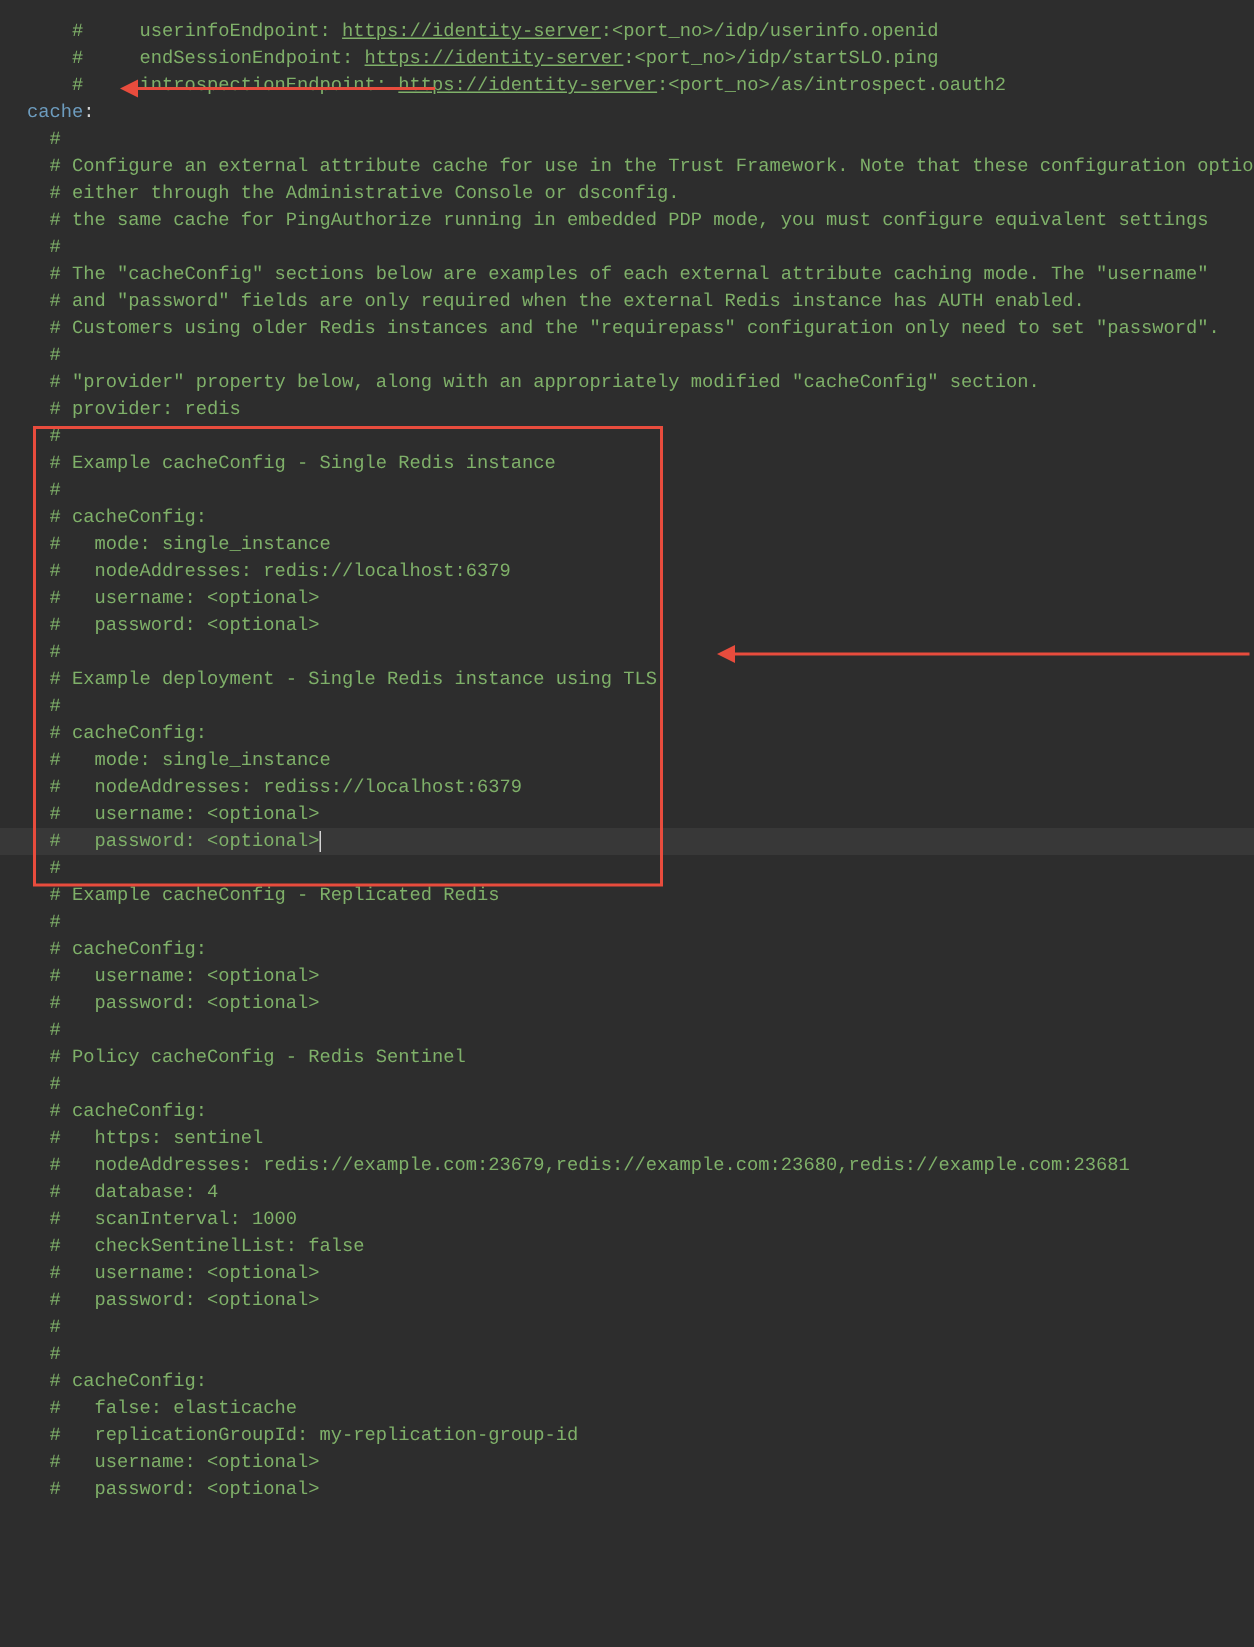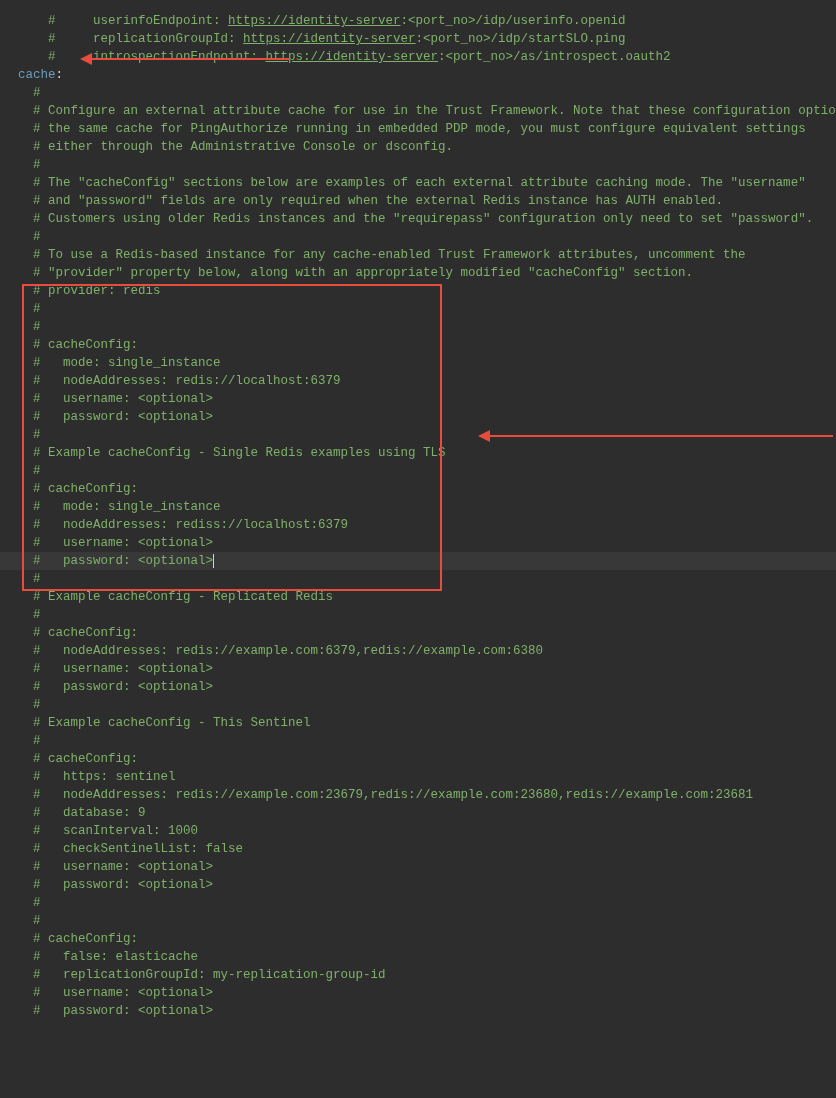--- a/index.html
+++ b/index.html
@@ -61,64 +61,63 @@
       border-top: 6px solid transparent;
       border-bottom: 6px solid transparent;
       border-right: 12px solid #e84c3d;
     }
   </style>
 </head>
 <body>
 
 <div class="editor" id="editor">
     <div class="line"><span class="comment">    #     userinfoEndpoint: </span><span class="comment underline">https://identity-server</span><span class="comment">:&lt;port_no&gt;/idp/userinfo.openid</span></div>
-    <div class="line"><span class="comment">    #     replicationGroupId: </span><span class="comment underline">https://identity-server</span><span class="comment">:&lt;port_no&gt;/idp/startSLO.ping</span></div>
+    <div class="line"><span class="comment">    #     endSessionEndpoint: </span><span class="comment underline">https://identity-server</span><span class="comment">:&lt;port_no&gt;/idp/startSLO.ping</span></div>
     <div class="line"><span class="comment">    #     introspectionEndpoint: </span><span class="comment underline">https://identity-server</span><span class="comment">:&lt;port_no&gt;/as/introspect.oauth2</span></div>
     <div class="line"><span class="key">cache</span><span class="colon">:</span></div>
     <div class="line"><span class="comment">  #</span></div>
     <div class="line"><span class="comment">  # Configure an external attribute cache for use in the Trust Framework. Note that these configuration options</span></div>
+    <div class="line"><span class="comment">  # either through the Administrative Console or dsconfig.</span></div>
     <div class="line"><span class="comment">  # the same cache for PingAuthorize running in embedded PDP mode, you must configure equivalent settings</span></div>
-    <div class="line"><span class="comment">  # either through the Administrative Console or dsconfig.</span></div>
     <div class="line"><span class="comment">  #</span></div>
     <div class="line"><span class="comment">  # The "cacheConfig" sections below are examples of each external attribute caching mode. The "username"</span></div>
     <div class="line"><span class="comment">  # and "password" fields are only required when the external Redis instance has AUTH enabled.</span></div>
     <div class="line"><span class="comment">  # Customers using older Redis instances and the "requirepass" configuration only need to set "password".</span></div>
     <div class="line"><span class="comment">  #</span></div>
-    <div class="line"><span class="comment">  # To use a Redis-based instance for any cache-enabled Trust Framework attributes, uncomment the</span></div>
     <div class="line"><span class="comment">  # "provider" property below, along with an appropriately modified "cacheConfig" section.</span></div>
     <div class="line"><span class="comment">  # provider: redis</span></div>
     <div class="line"><span class="comment">  #</span></div>
+    <div class="line"><span class="comment">  # Example cacheConfig - Single Redis instance</span></div>
     <div class="line"><span class="comment">  #</span></div>
     <div class="line"><span class="comment">  # cacheConfig:</span></div>
     <div class="line"><span class="comment">  #   mode: single_instance</span></div>
     <div class="line"><span class="comment">  #   nodeAddresses: redis://localhost:6379</span></div>
     <div class="line"><span class="comment">  #   username: &lt;optional&gt;</span></div>
     <div class="line"><span class="comment">  #   password: &lt;optional&gt;</span></div>
     <div class="line"><span class="comment">  #</span></div>
-    <div class="line"><span class="comment">  # Example cacheConfig - Single Redis examples using TLS</span></div>
+    <div class="line"><span class="comment">  # Example deployment - Single Redis instance using TLS</span></div>
     <div class="line"><span class="comment">  #</span></div>
     <div class="line"><span class="comment">  # cacheConfig:</span></div>
     <div class="line"><span class="comment">  #   mode: single_instance</span></div>
     <div class="line"><span class="comment">  #   nodeAddresses: rediss://localhost:6379</span></div>
     <div class="line"><span class="comment">  #   username: &lt;optional&gt;</span></div>
     <div class="line cursor-line"><span class="comment">  #   password: &lt;optional&gt;</span><span class="cursor"></span></div>
     <div class="line"><span class="comment">  #</span></div>
     <div class="line"><span class="comment">  # Example cacheConfig - Replicated Redis</span></div>
     <div class="line"><span class="comment">  #</span></div>
     <div class="line"><span class="comment">  # cacheConfig:</span></div>
-    <div class="line"><span class="comment">  #   nodeAddresses: redis://example.com:6379,redis://example.com:6380</span></div>
     <div class="line"><span class="comment">  #   username: &lt;optional&gt;</span></div>
     <div class="line"><span class="comment">  #   password: &lt;optional&gt;</span></div>
     <div class="line"><span class="comment">  #</span></div>
-    <div class="line"><span class="comment">  # Example cacheConfig - This Sentinel</span></div>
+    <div class="line"><span class="comment">  # Policy cacheConfig - Redis Sentinel</span></div>
     <div class="line"><span class="comment">  #</span></div>
     <div class="line"><span class="comment">  # cacheConfig:</span></div>
     <div class="line"><span class="comment">  #   https: sentinel</span></div>
     <div class="line"><span class="comment">  #   nodeAddresses: redis://example.com:23679,redis://example.com:23680,redis://example.com:23681</span></div>
-    <div class="line"><span class="comment">  #   database: 9</span></div>
+    <div class="line"><span class="comment">  #   database: 4</span></div>
     <div class="line"><span class="comment">  #   scanInterval: 1000</span></div>
     <div class="line"><span class="comment">  #   checkSentinelList: false</span></div>
     <div class="line"><span class="comment">  #   username: &lt;optional&gt;</span></div>
     <div class="line"><span class="comment">  #   password: &lt;optional&gt;</span></div>
     <div class="line"><span class="comment">  #</span></div>
     <div class="line"><span class="comment">  #</span></div>
     <div class="line"><span class="comment">  # cacheConfig:</span></div>
     <div class="line"><span class="comment">  #   false: elasticache</span></div>
     <div class="line"><span class="comment">  #   replicationGroupId: my-replication-group-id</span></div>
     <div class="line"><span class="comment">  #   username: &lt;optional&gt;</span></div>

